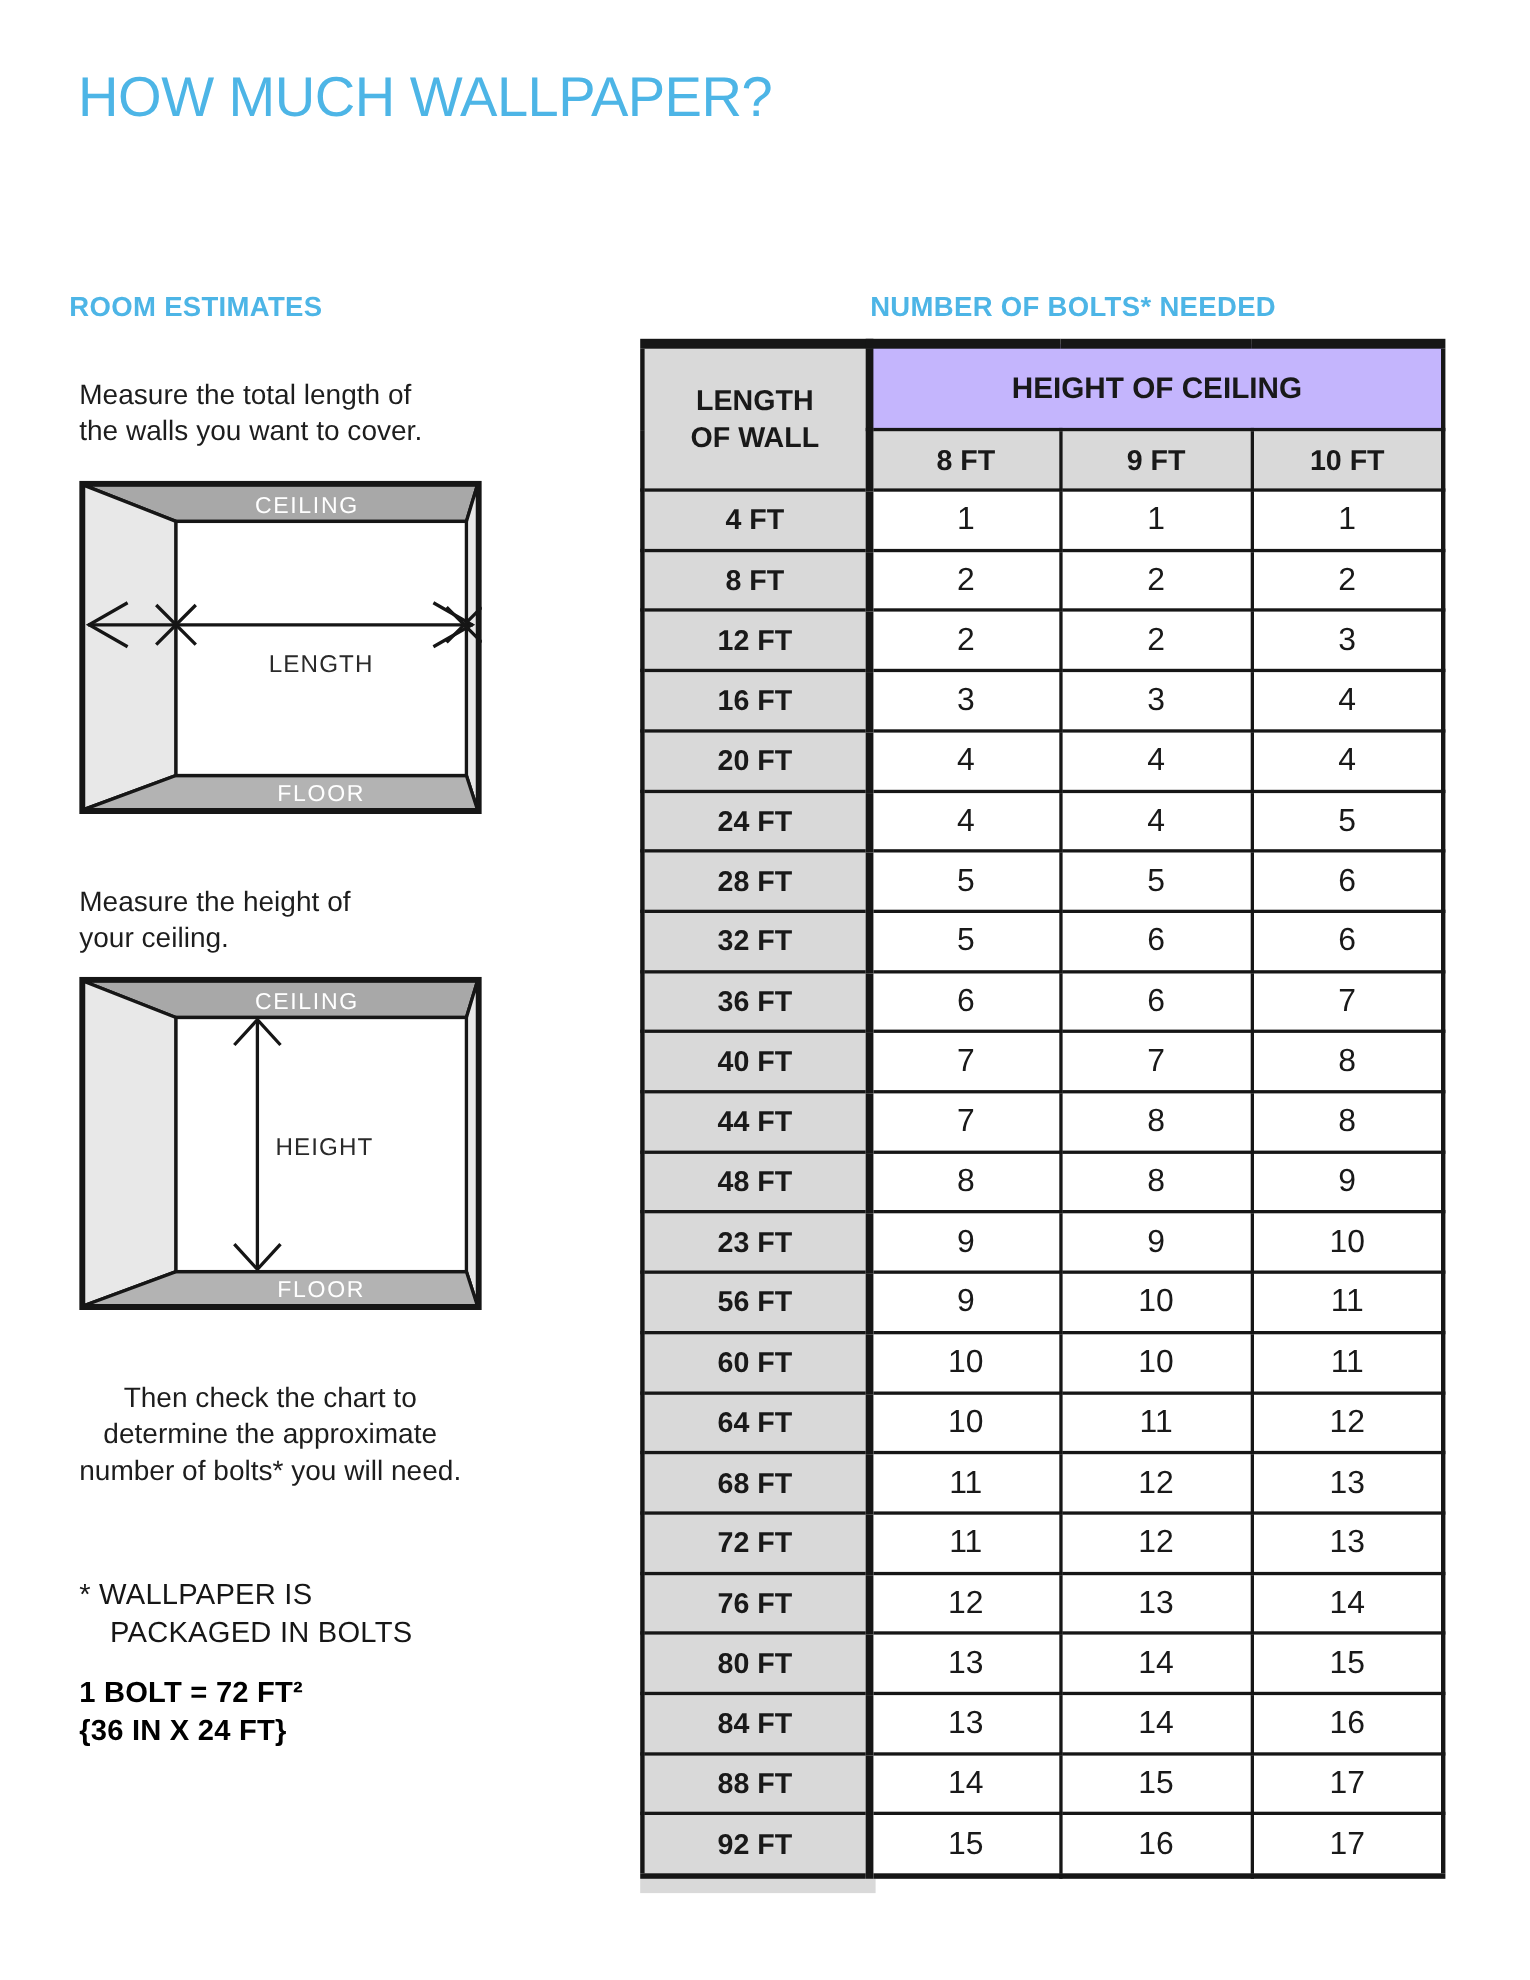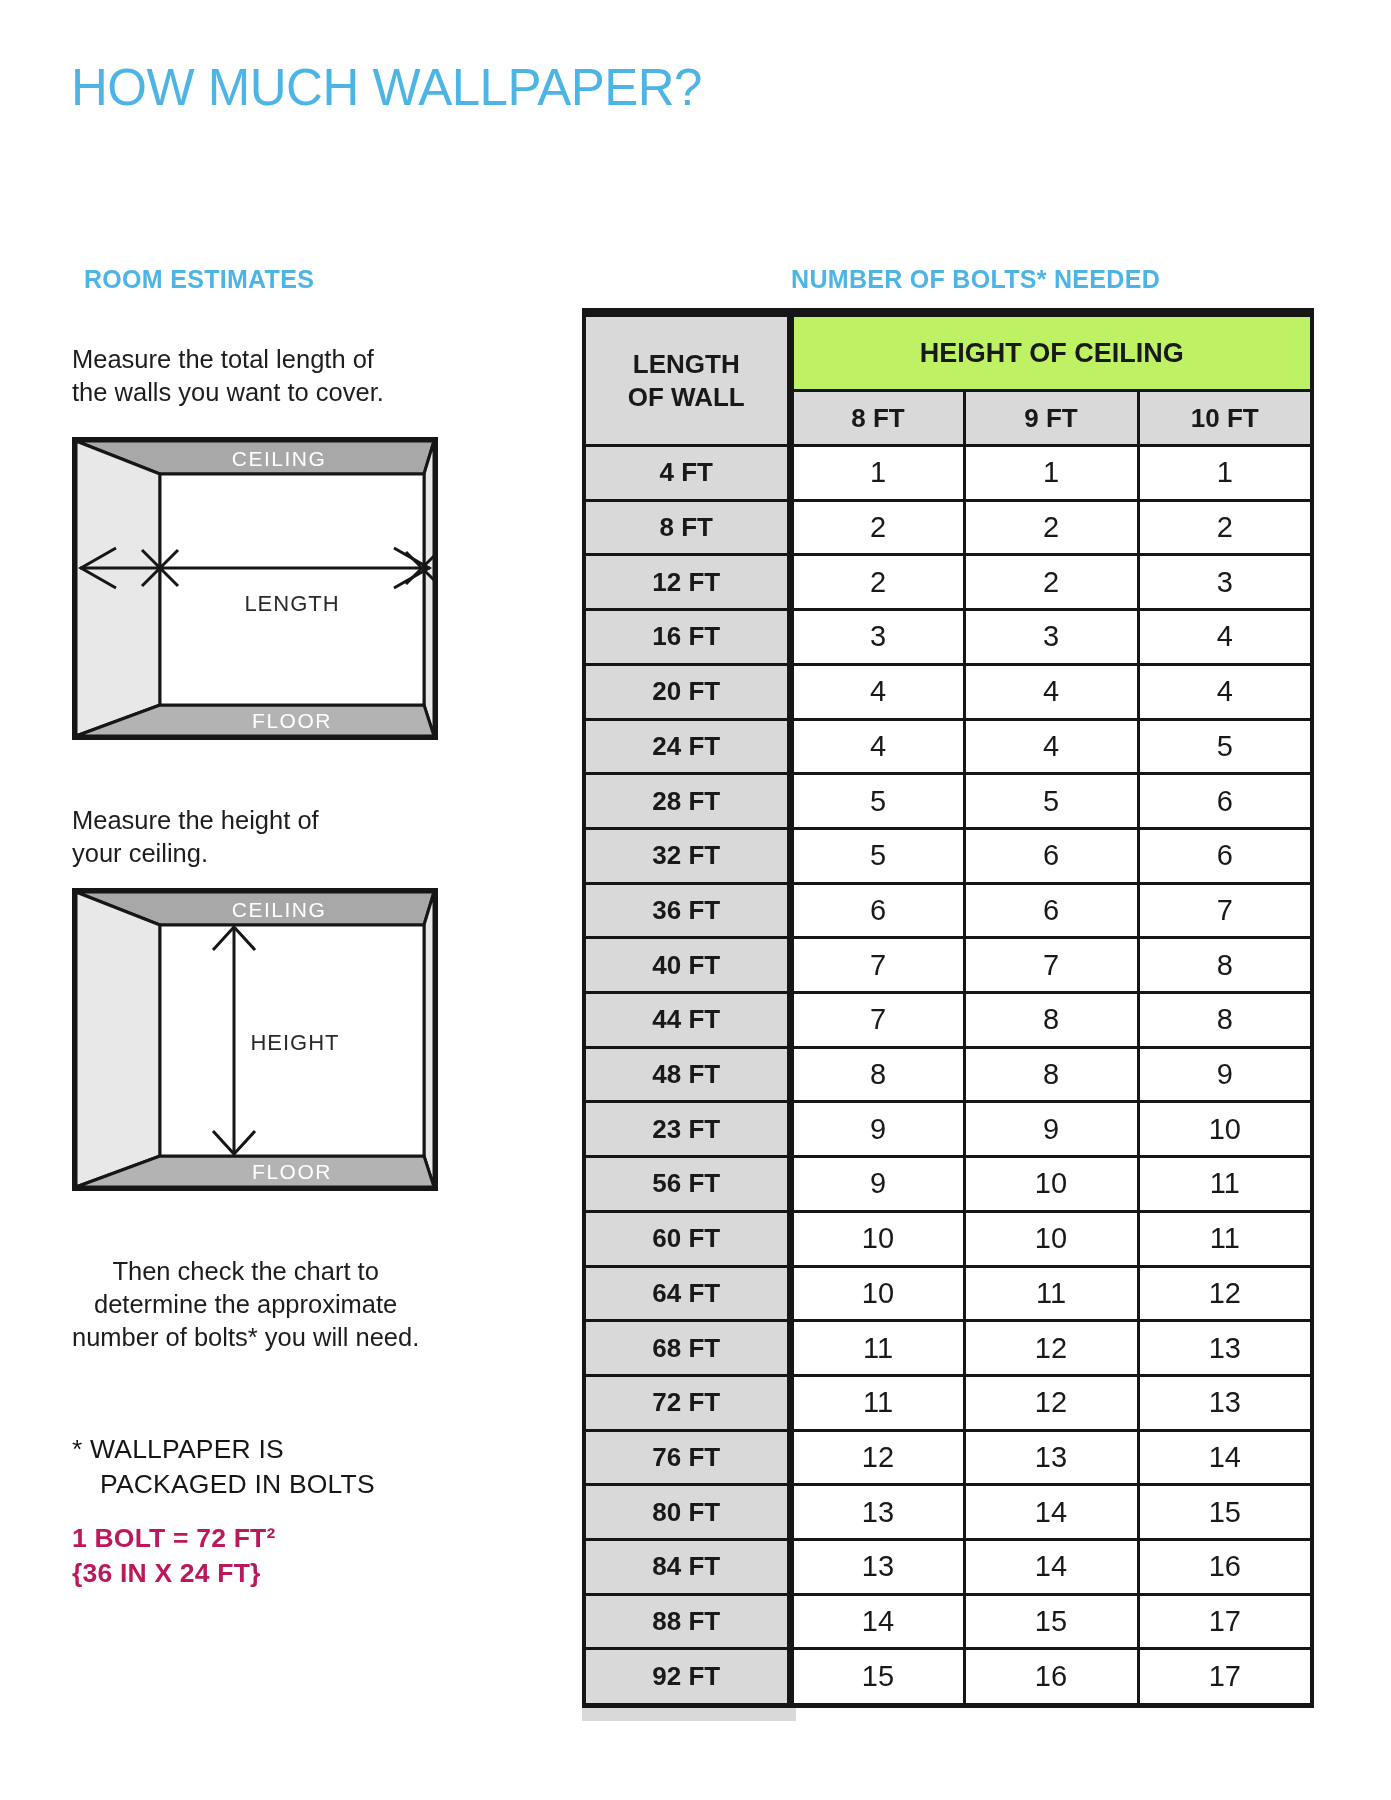--- a/index.html
+++ b/index.html
@@ -3,51 +3,51 @@
 <meta charset="utf-8">
 <style>
   html,body{margin:0;padding:0;background:#ffffff;}
   #canvas{position:relative;width:1391px;height:1800px;background:#ffffff;
           font-family:"Liberation Sans",sans-serif;overflow:hidden;}
 
   .page-title{position:absolute;left:71px;top:58px;font-size:51px;font-weight:normal;
               color:#4db5e6;letter-spacing:-0.5px;}
 
   .col-heading{font-size:25px;font-weight:bold;color:#4db5e6;letter-spacing:0.3px;}
-  #room-estimates{position:absolute;left:84px;top:265px;}
+  #room-estimates{position:absolute;left:63px;top:265px;}
   #bolts-heading{position:absolute;left:560px;top:265px;width:600px;text-align:right;}
 
   .step{position:absolute;left:72px;font-size:25.5px;line-height:33px;color:#1d1d1d;margin-top:21px;}
   #step1{top:322px;}
   #step2{top:783px;}
   #step3{top:1234px;text-align:center;}
 
   .diagram{position:absolute;}
   #length-diagram{left:72px;top:437px;}
   #height-diagram{left:72px;top:888px;}
   .diagram text{font-family:"Liberation Sans",sans-serif;}
 
   .footnote{position:absolute;left:72px;top:1432px;font-size:26.5px;font-weight:normal;
             line-height:35px;color:#161616;letter-spacing:0.2px;}
   .footnote .indent{padding-left:28px;}
   .bolt-info{position:absolute;left:72px;top:1521px;font-size:26.5px;font-weight:bold;
-             line-height:35px;color:#be185d;letter-spacing:0.2px;}
+             line-height:35px;color:#000000;letter-spacing:0.2px;}
 
   .table-shadow{position:absolute;left:582px;top:1697px;width:214px;height:24px;
                 background:#d9d9d9;z-index:1;}
 
   .bolts-table{position:absolute;left:582px;top:308px;width:728px;height:1400px;
                border-collapse:collapse;table-layout:fixed;z-index:2;background:#ffffff;
                border-top:9px solid #161616;border-bottom:5px solid #161616;
                border-left:4px solid #161616;border-right:4px solid #161616;}
   .bolts-table td{border:3px solid #161616;text-align:center;vertical-align:middle;
                   padding:0;color:#191919;}
   .axis-cell{background:#d9d9d9;font-weight:bold;font-size:26px;line-height:33px;
              border-right:7px solid #161616 !important;}
-  .group-cell{background:#bef264;font-weight:bold;font-size:27px;height:72px;}
+  .group-cell{background:#c4b5fd;font-weight:bold;font-size:27px;height:72px;}
   .colh{background:#d9d9d9;font-weight:bold;font-size:26px;height:52px;}
   .len-cell{background:#d9d9d9;font-weight:bold;font-size:26px;
             border-right:7px solid #161616 !important;}
   .val-cell{background:#ffffff;font-size:29px;}
 </style>
 </head>
 <body>
 
 <div id="canvas">
 

